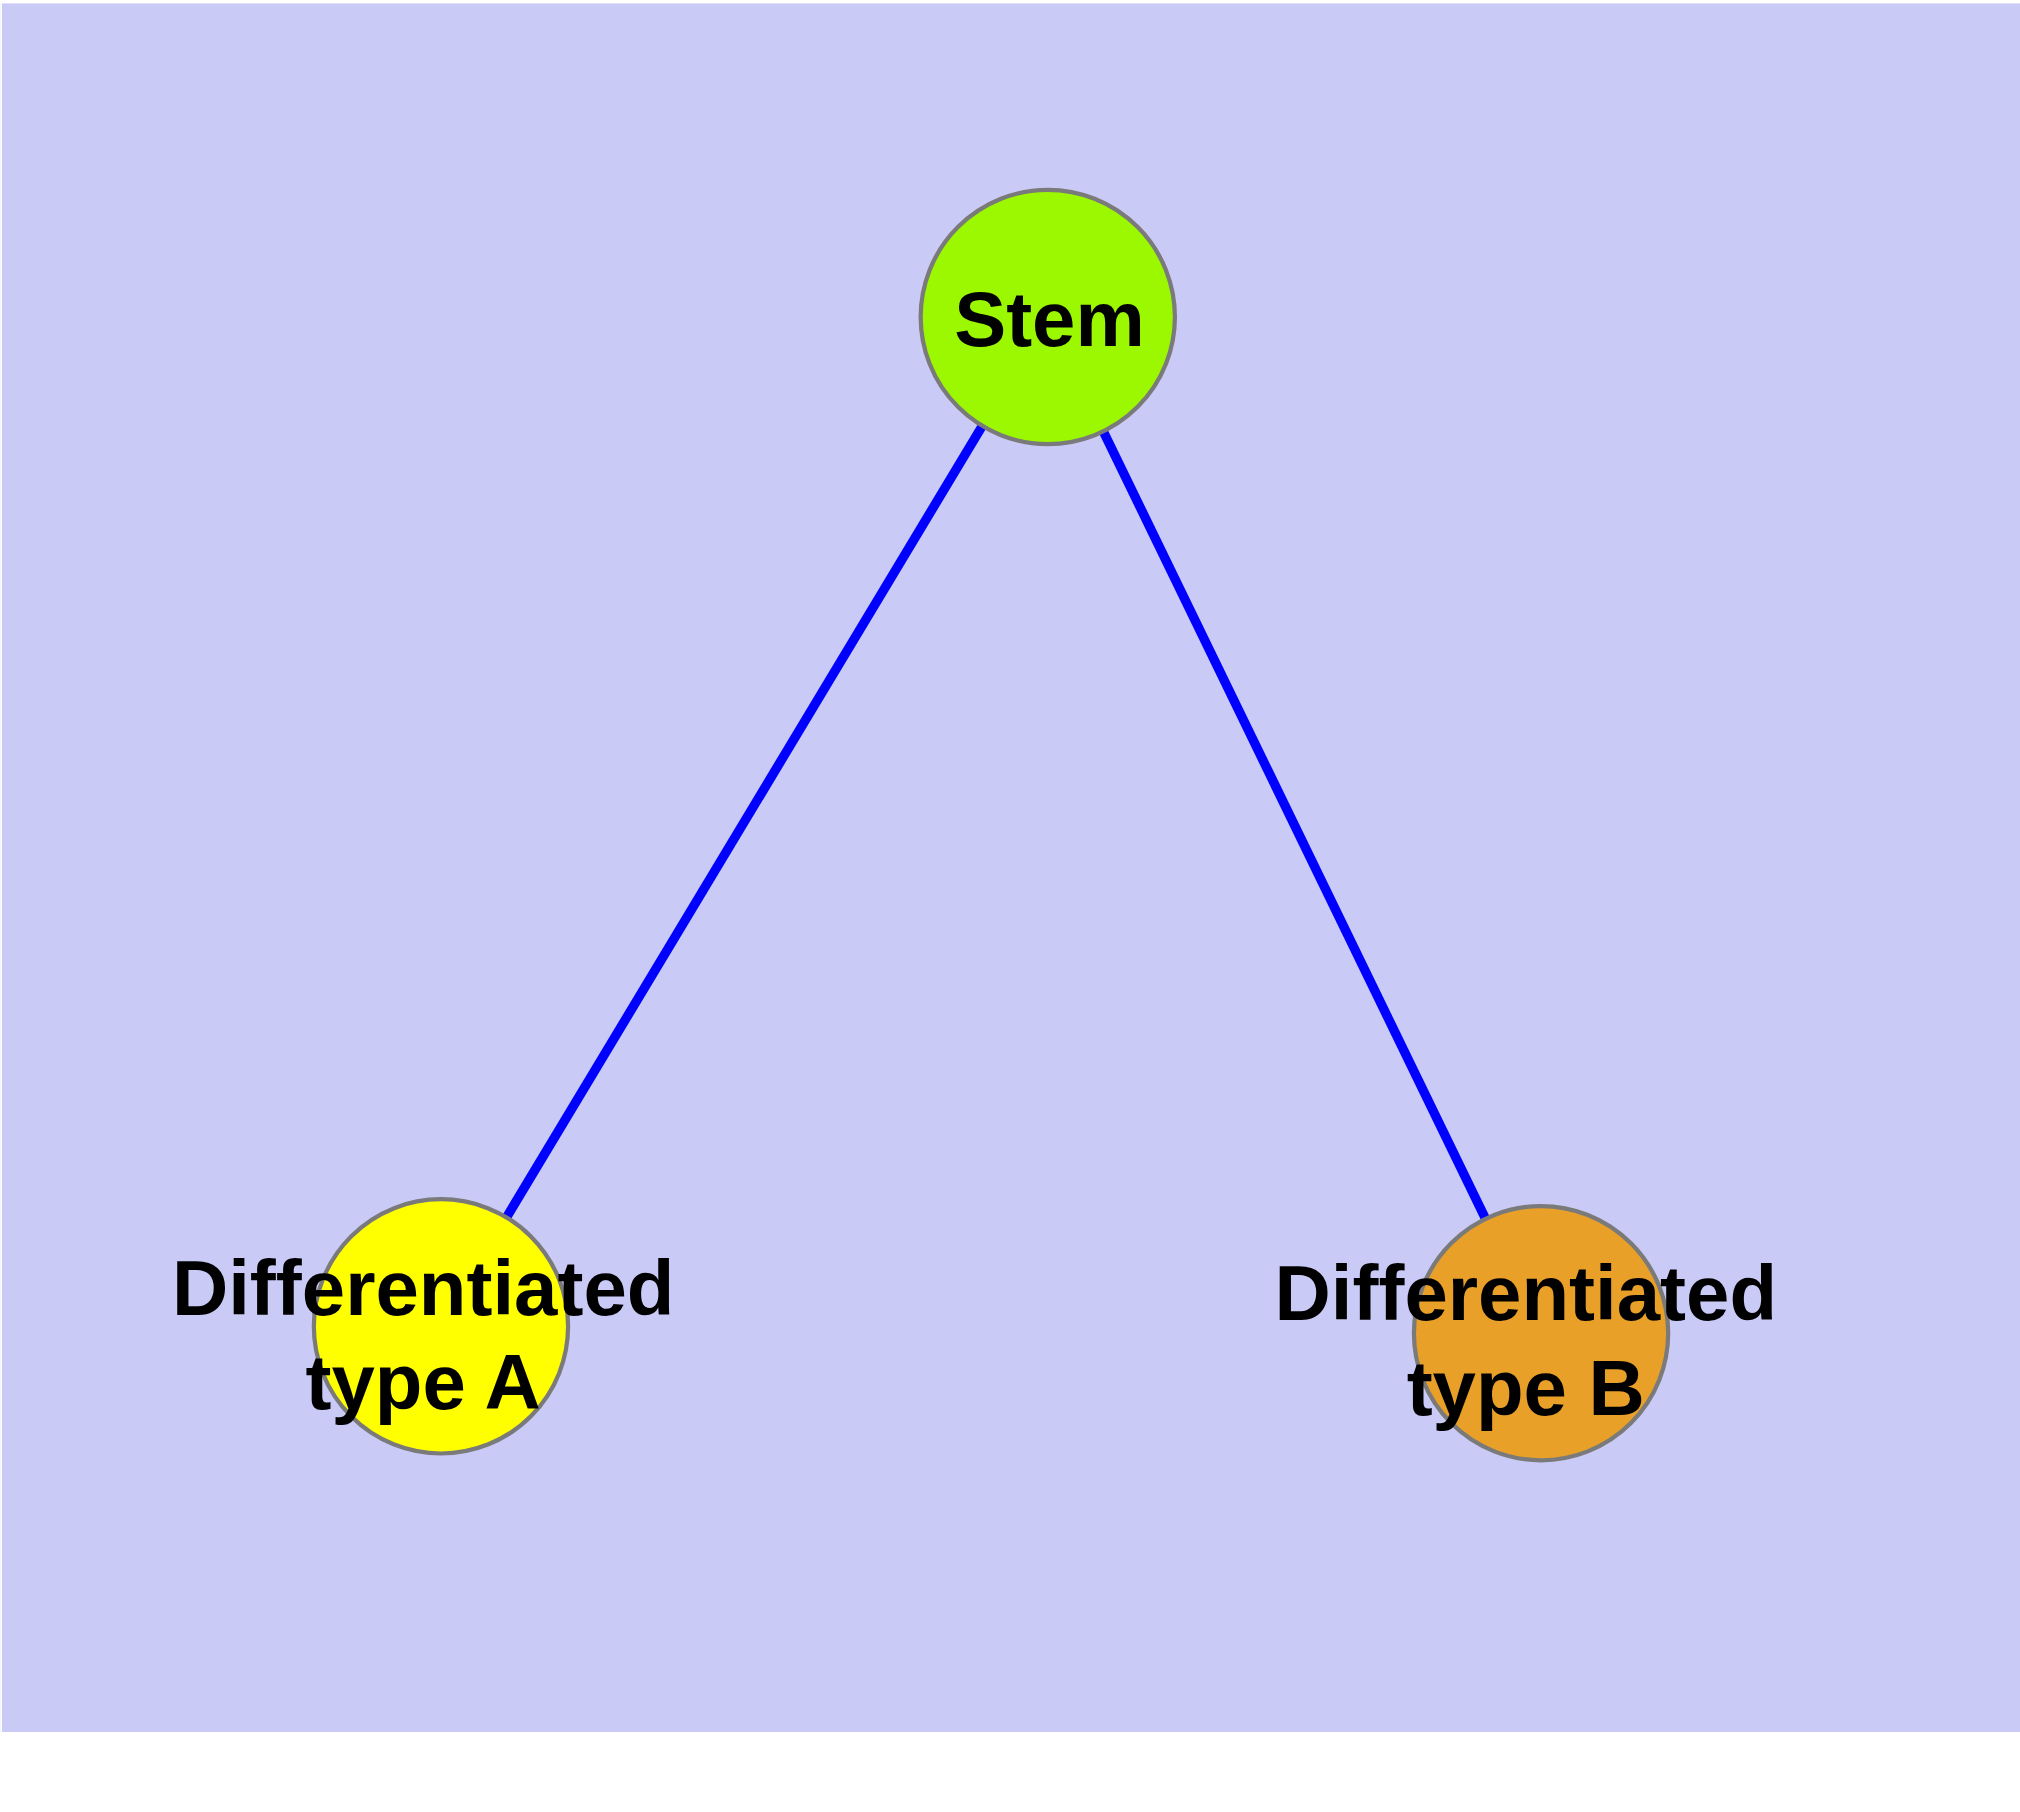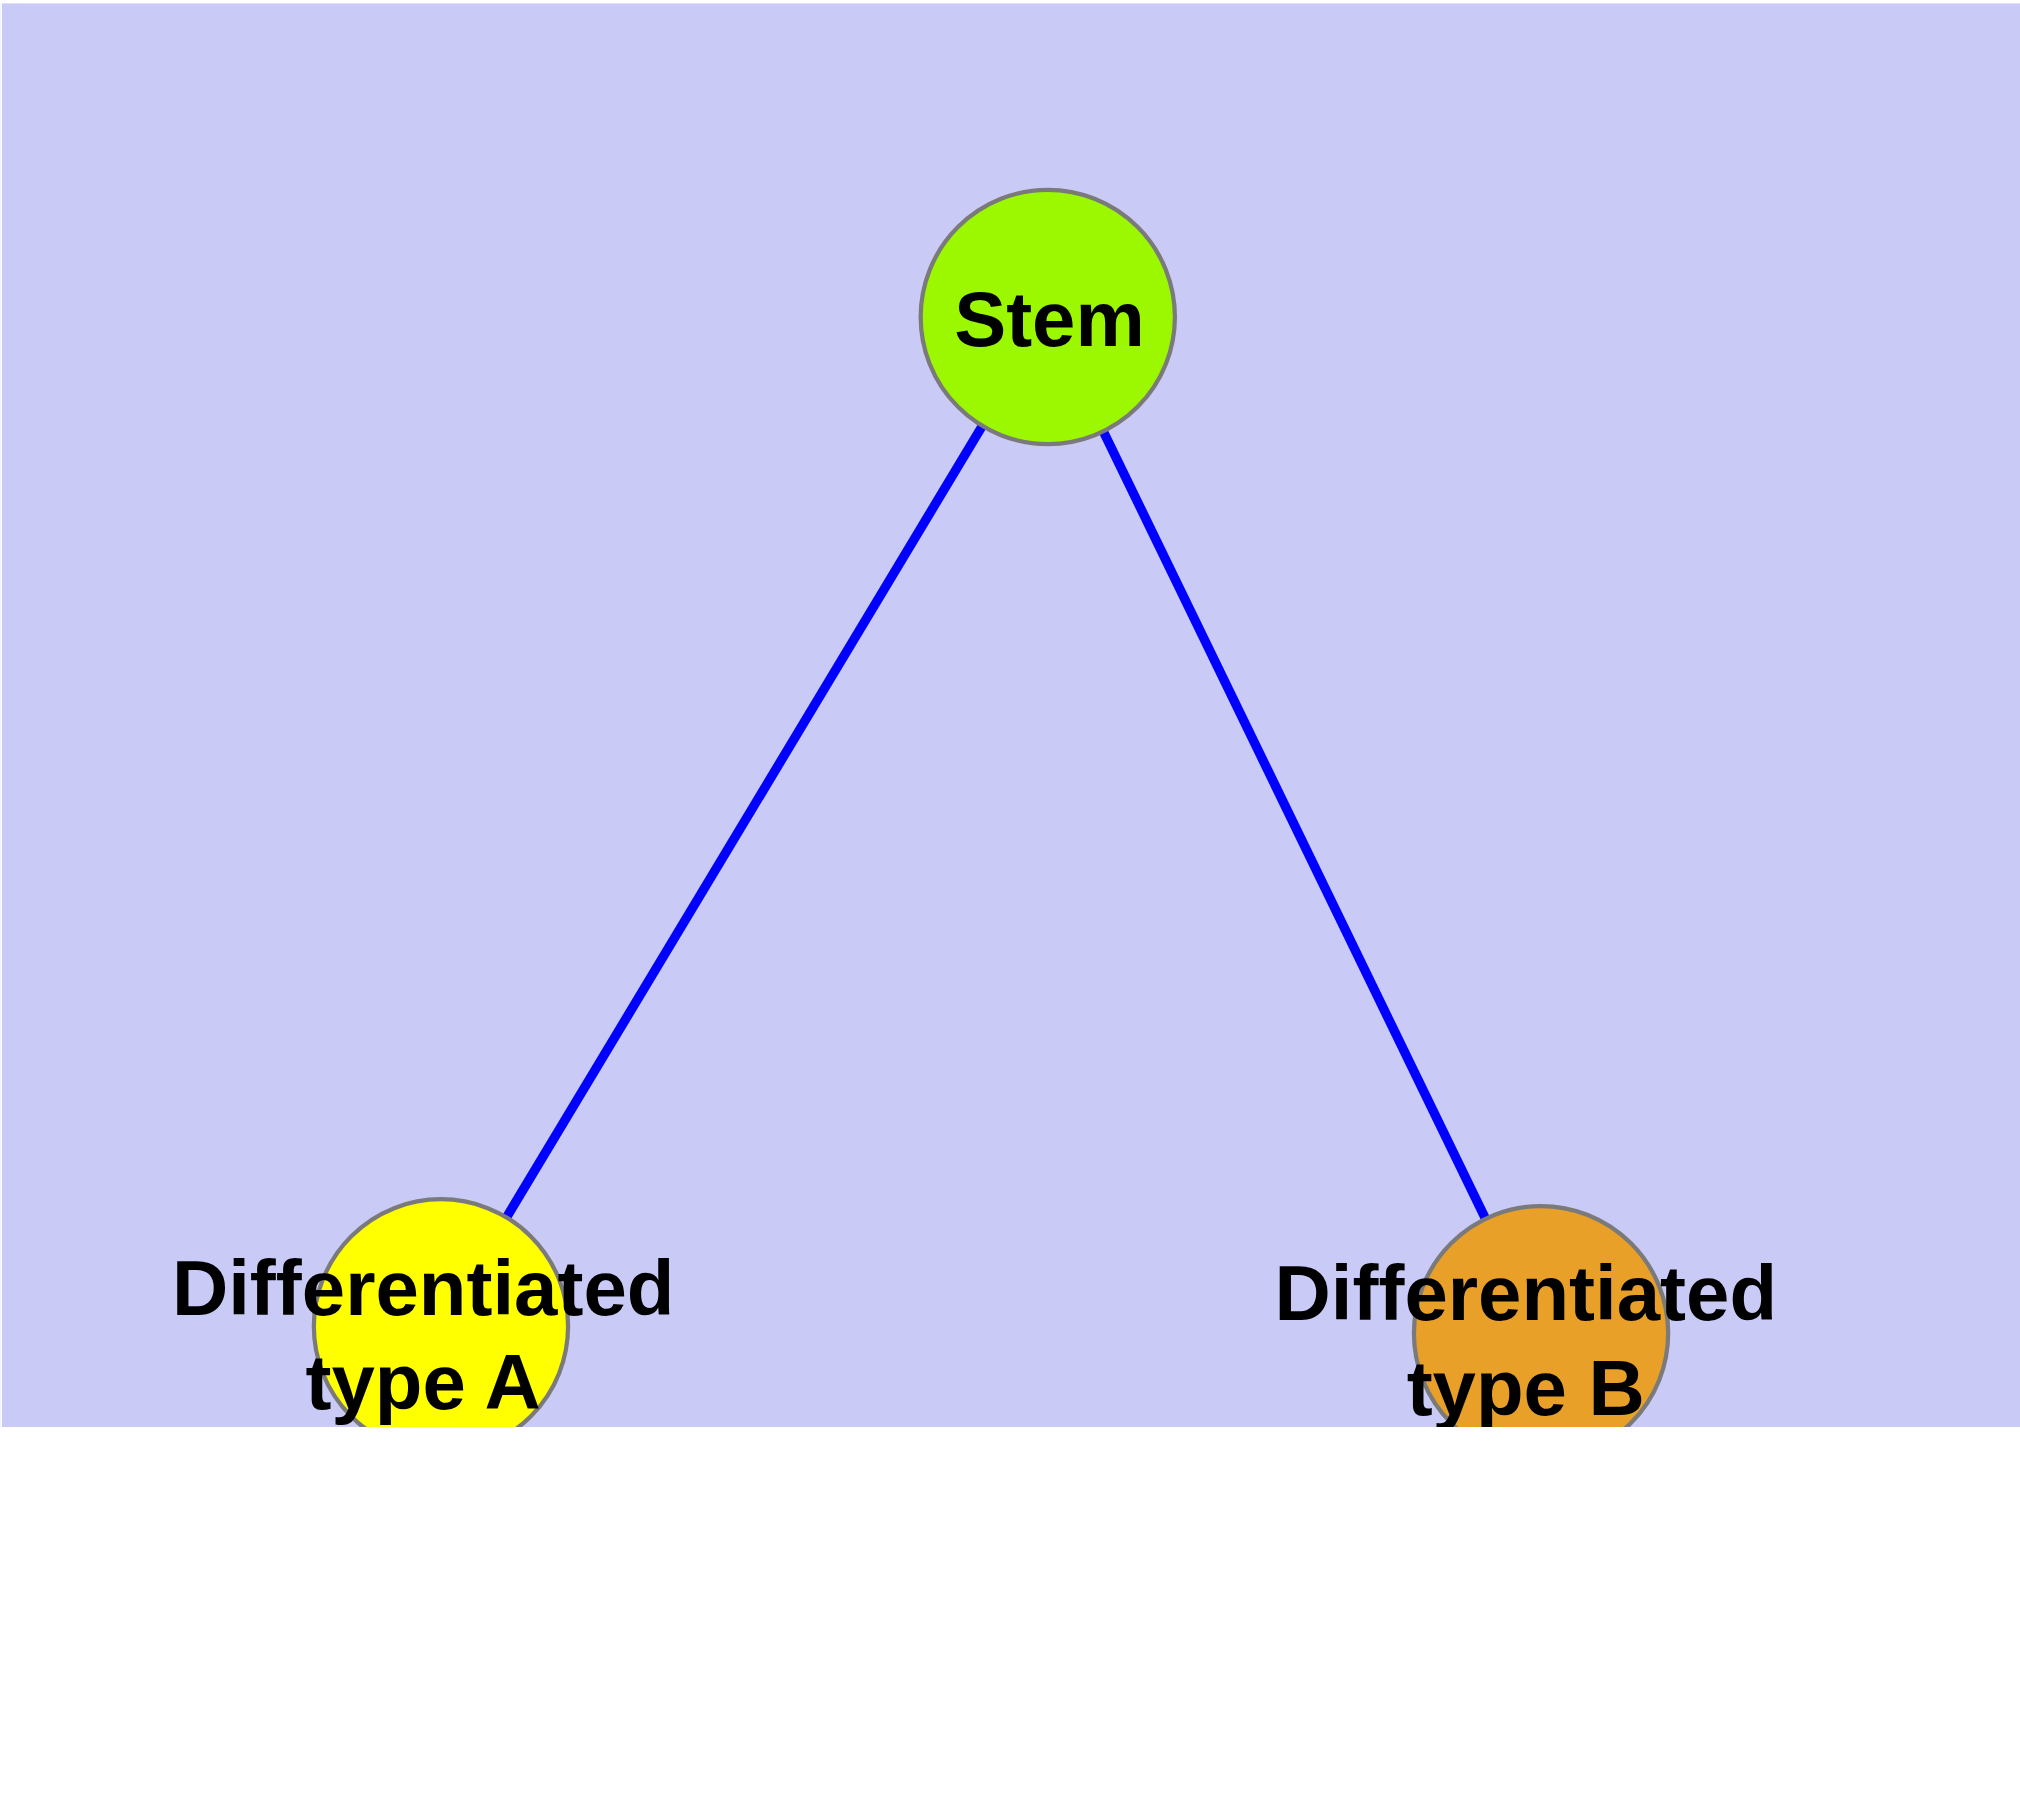--- a/index.html
+++ b/index.html
@@ -3,21 +3,21 @@
 <meta charset="utf-8">
 <style>
   html, body {
     margin: 0;
     padding: 0;
     background: #ffffff;
   }
   .canvas {
     position: relative;
     width: 2021px;
-    height: 1427px;
+    height: 1732px;
     overflow: hidden;
     font-family: "Liberation Sans", sans-serif;
   }
   .canvas svg {
     display: block;
     width: 2021px;
     height: 1812px;
   }
   .edge {
     stroke-width: 11;

